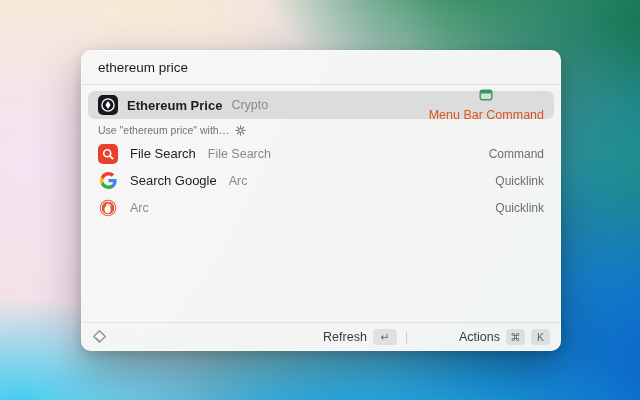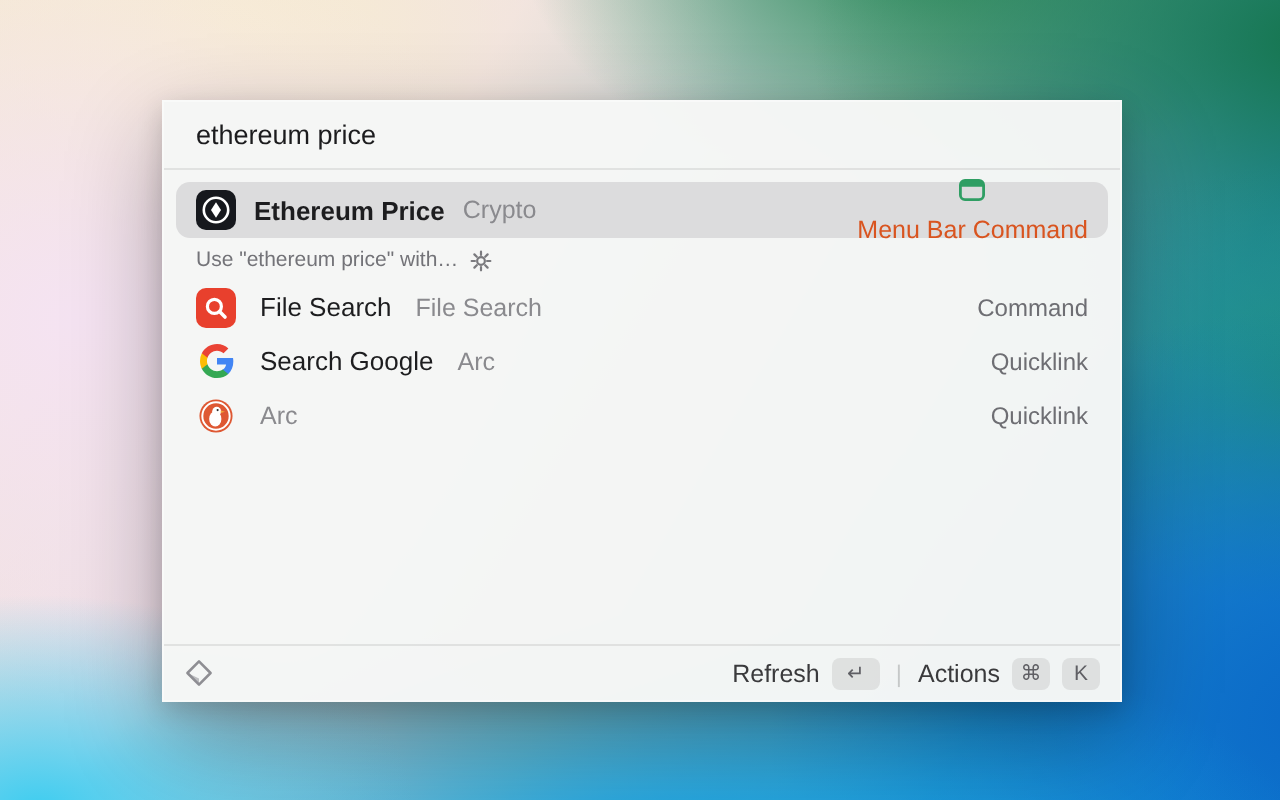--- a/index.html
+++ b/index.html
@@ -15,21 +15,21 @@
       radial-gradient(40% 40% at 104% 48%, #1f8f7a 0%, rgba(31,143,122,0) 70%),
       radial-gradient(55% 60% at 103% 5%, #15754c 0%, rgba(21,117,76,0) 72%),
       radial-gradient(45% 45% at 72% -8%, #2a8a58 0%, rgba(42,138,88,0) 70%),
       radial-gradient(46% 62% at 6% 40%, #f5e3f2 0%, rgba(245,227,242,0) 80%),
       radial-gradient(52% 46% at 18% 3%, #f7ecd2 0%, rgba(247,236,210,0) 78%),
       linear-gradient(120deg, #f3e7d6 0%, #efdfe8 30%, #9ec4bc 55%, #2a95c8 80%, #1287d8 100%);
   }
   .launcher{
     position:absolute; left:81px; top:50px; width:480px; height:301px;
     background:rgba(245,246,245,.985);
-    border-radius:0;
+    border-radius:10px;
     box-shadow:0 18px 45px rgba(0,0,0,.30), 0 4px 12px rgba(0,0,0,.16);
     border:1px solid rgba(255,255,255,.45);
     display:flex; flex-direction:column;
   }
   .search-bar{
     height:34px; flex:0 0 34px; display:flex; align-items:center;
     padding:0 16px; border-bottom:1px solid rgba(0,0,0,.08);
   }
   .search-bar input{
     border:none; outline:none; background:transparent; width:100%;
@@ -53,21 +53,21 @@
   .row .accessory{ display:flex; align-items:center; gap:6px; font-size:12px; color:#6e6e73;flex-direction:column; }
   .row .accessory.accent{ color:#D9541F; font-weight:500; font-size:12.5px; }
   .app-icon{ width:20px; height:20px; flex:0 0 20px; display:flex; align-items:center; justify-content:center; }
   .footer{
     flex:0 0 28px; display:flex; align-items:center;
     border-top:1px solid rgba(0,0,0,.08); padding:0 10px; gap:8px;
   }
   .footer .spacer{ flex:1; }
   .footer-action{
     display:flex; align-items:center; gap:6px; background:transparent; border:none;
-    font-family:inherit; font-size:12.5px; font-weight:500; color:#3a3a3c; cursor:default;
+    font-family:inherit; font-size:12.5px; font-weight:500; color:#3a3a3c; cursor:default;margin-left:43px;
   }
   .key{
     display:inline-flex; align-items:center; justify-content:center;
     min-width:19px; height:16px; padding:0 4px; border-radius:4px;
     background:rgba(0,0,0,.08); color:#5f5f64; font-size:10.5px; font-weight:400;
   }
   .key.wide{ min-width:24px; }
   .footer-sep{ color:rgba(0,0,0,.18); font-size:12px; }
 </style>
 </head>

